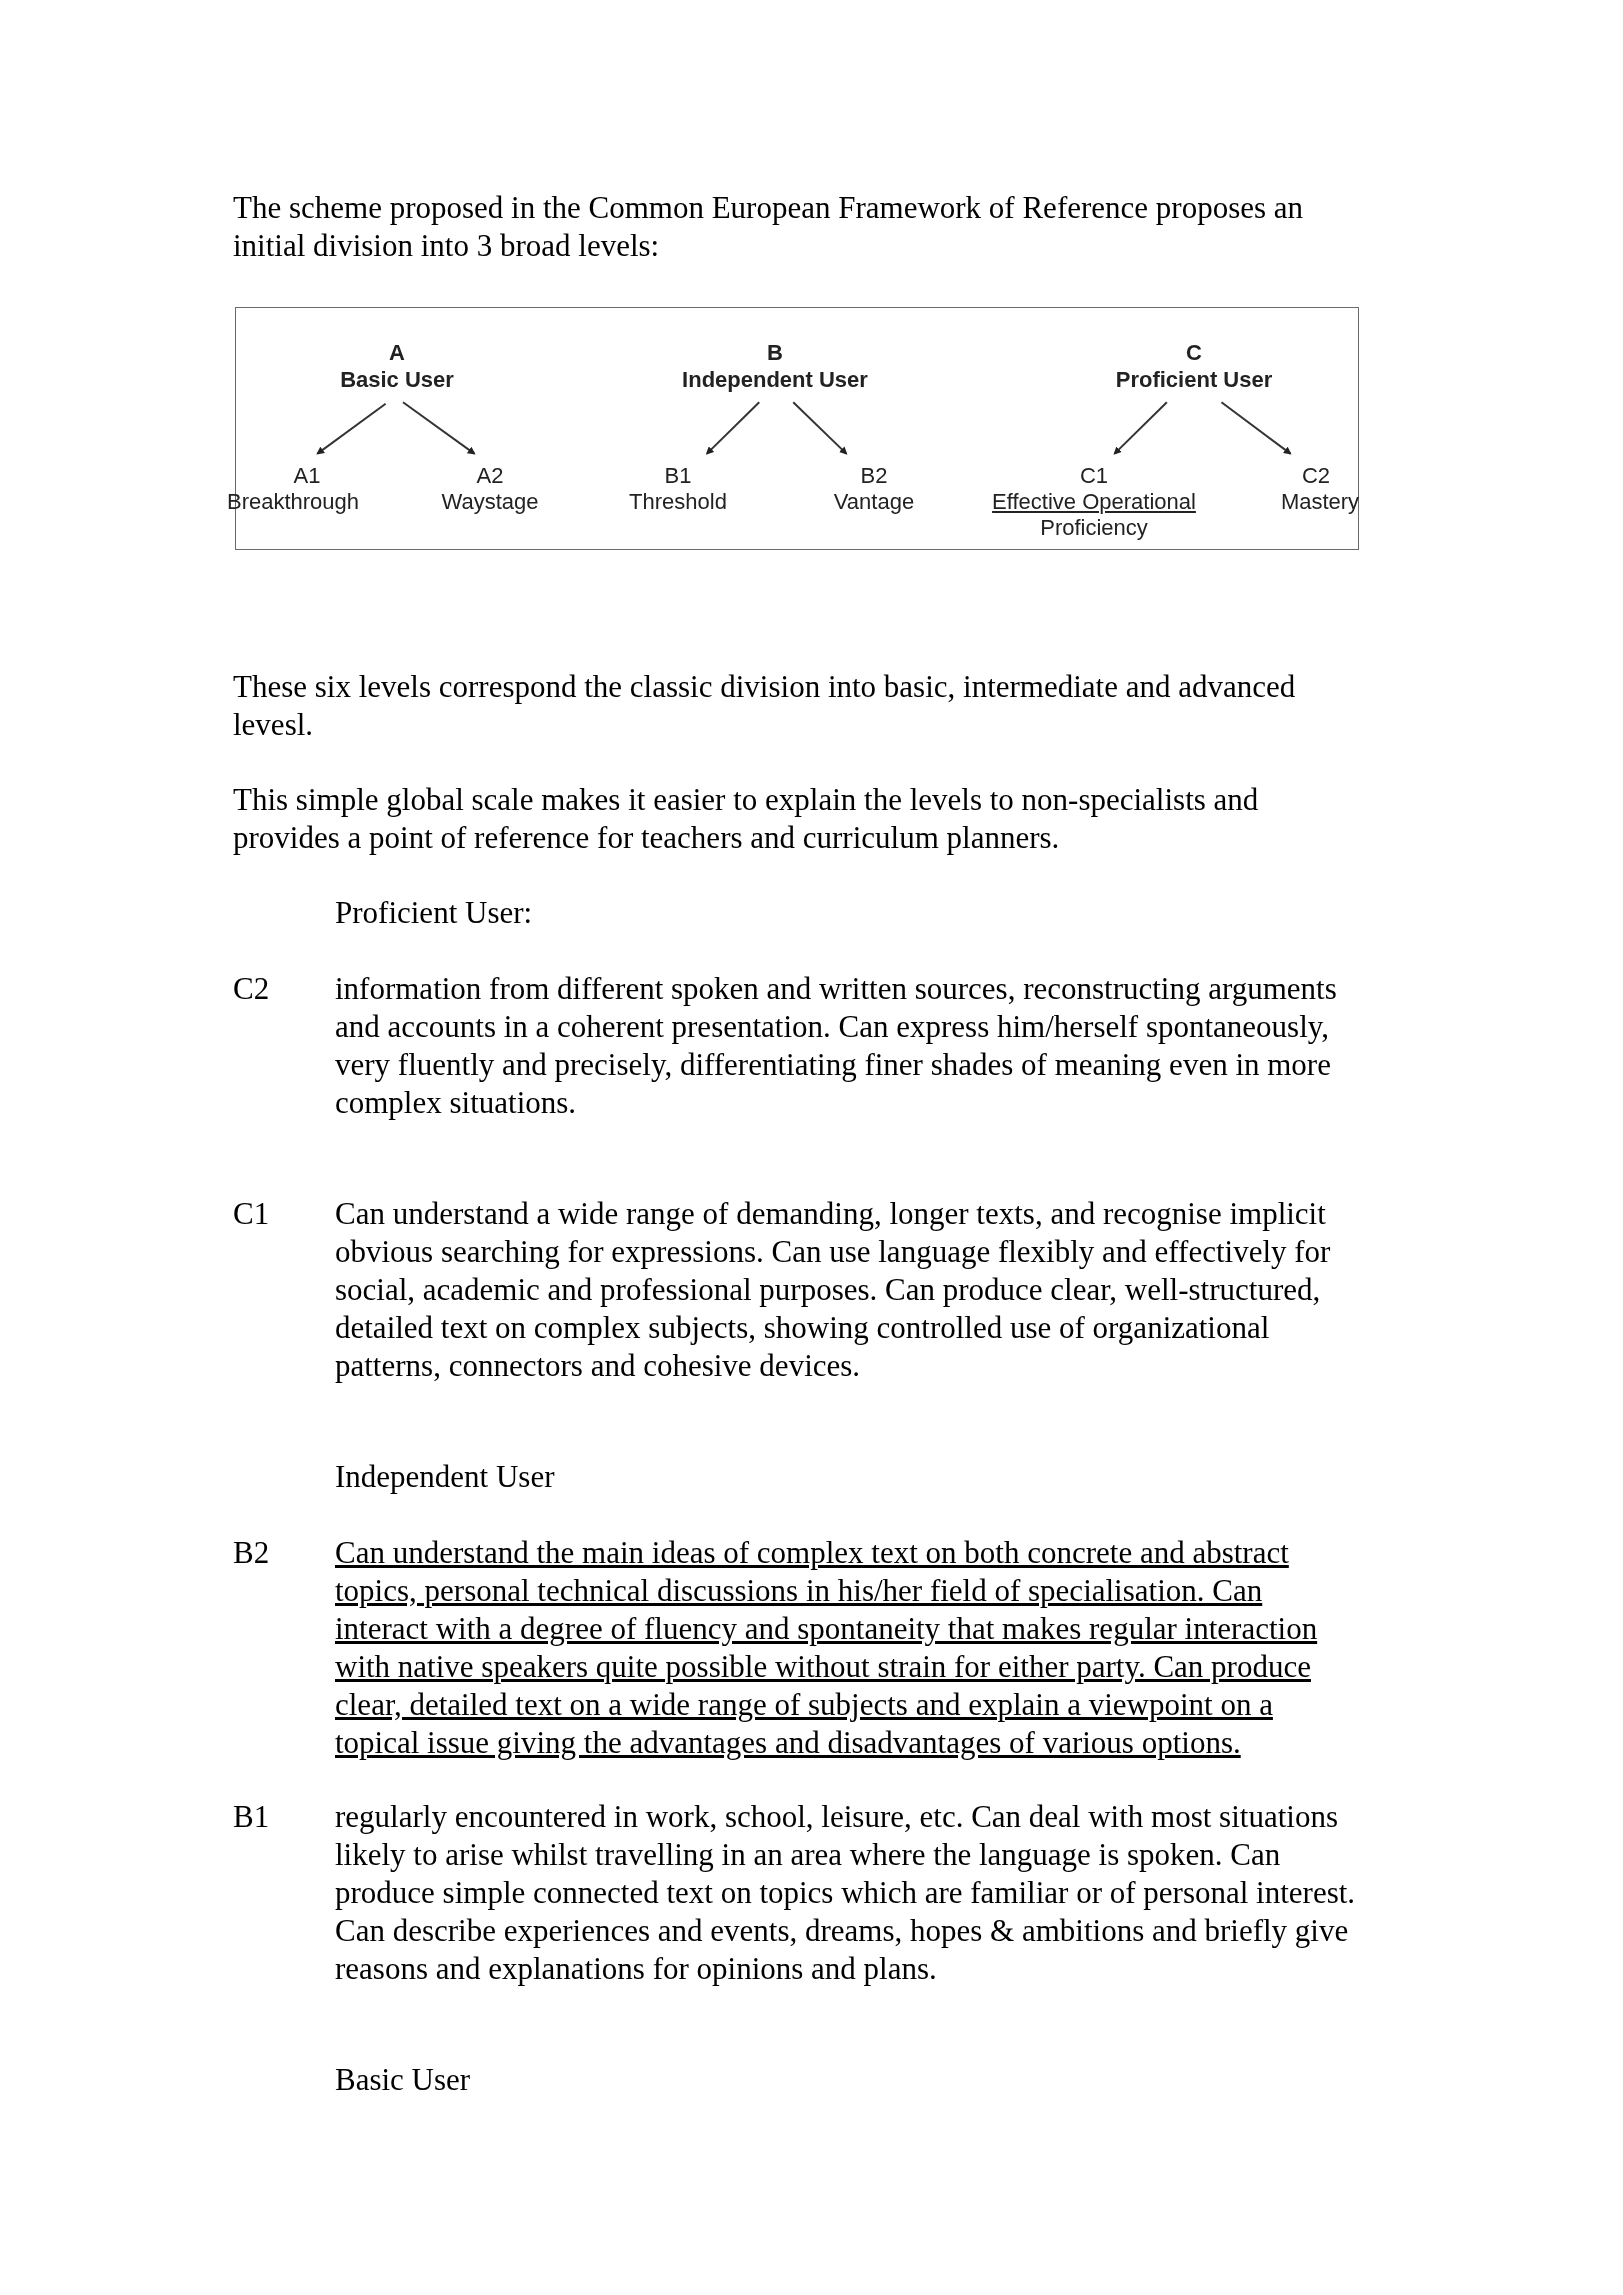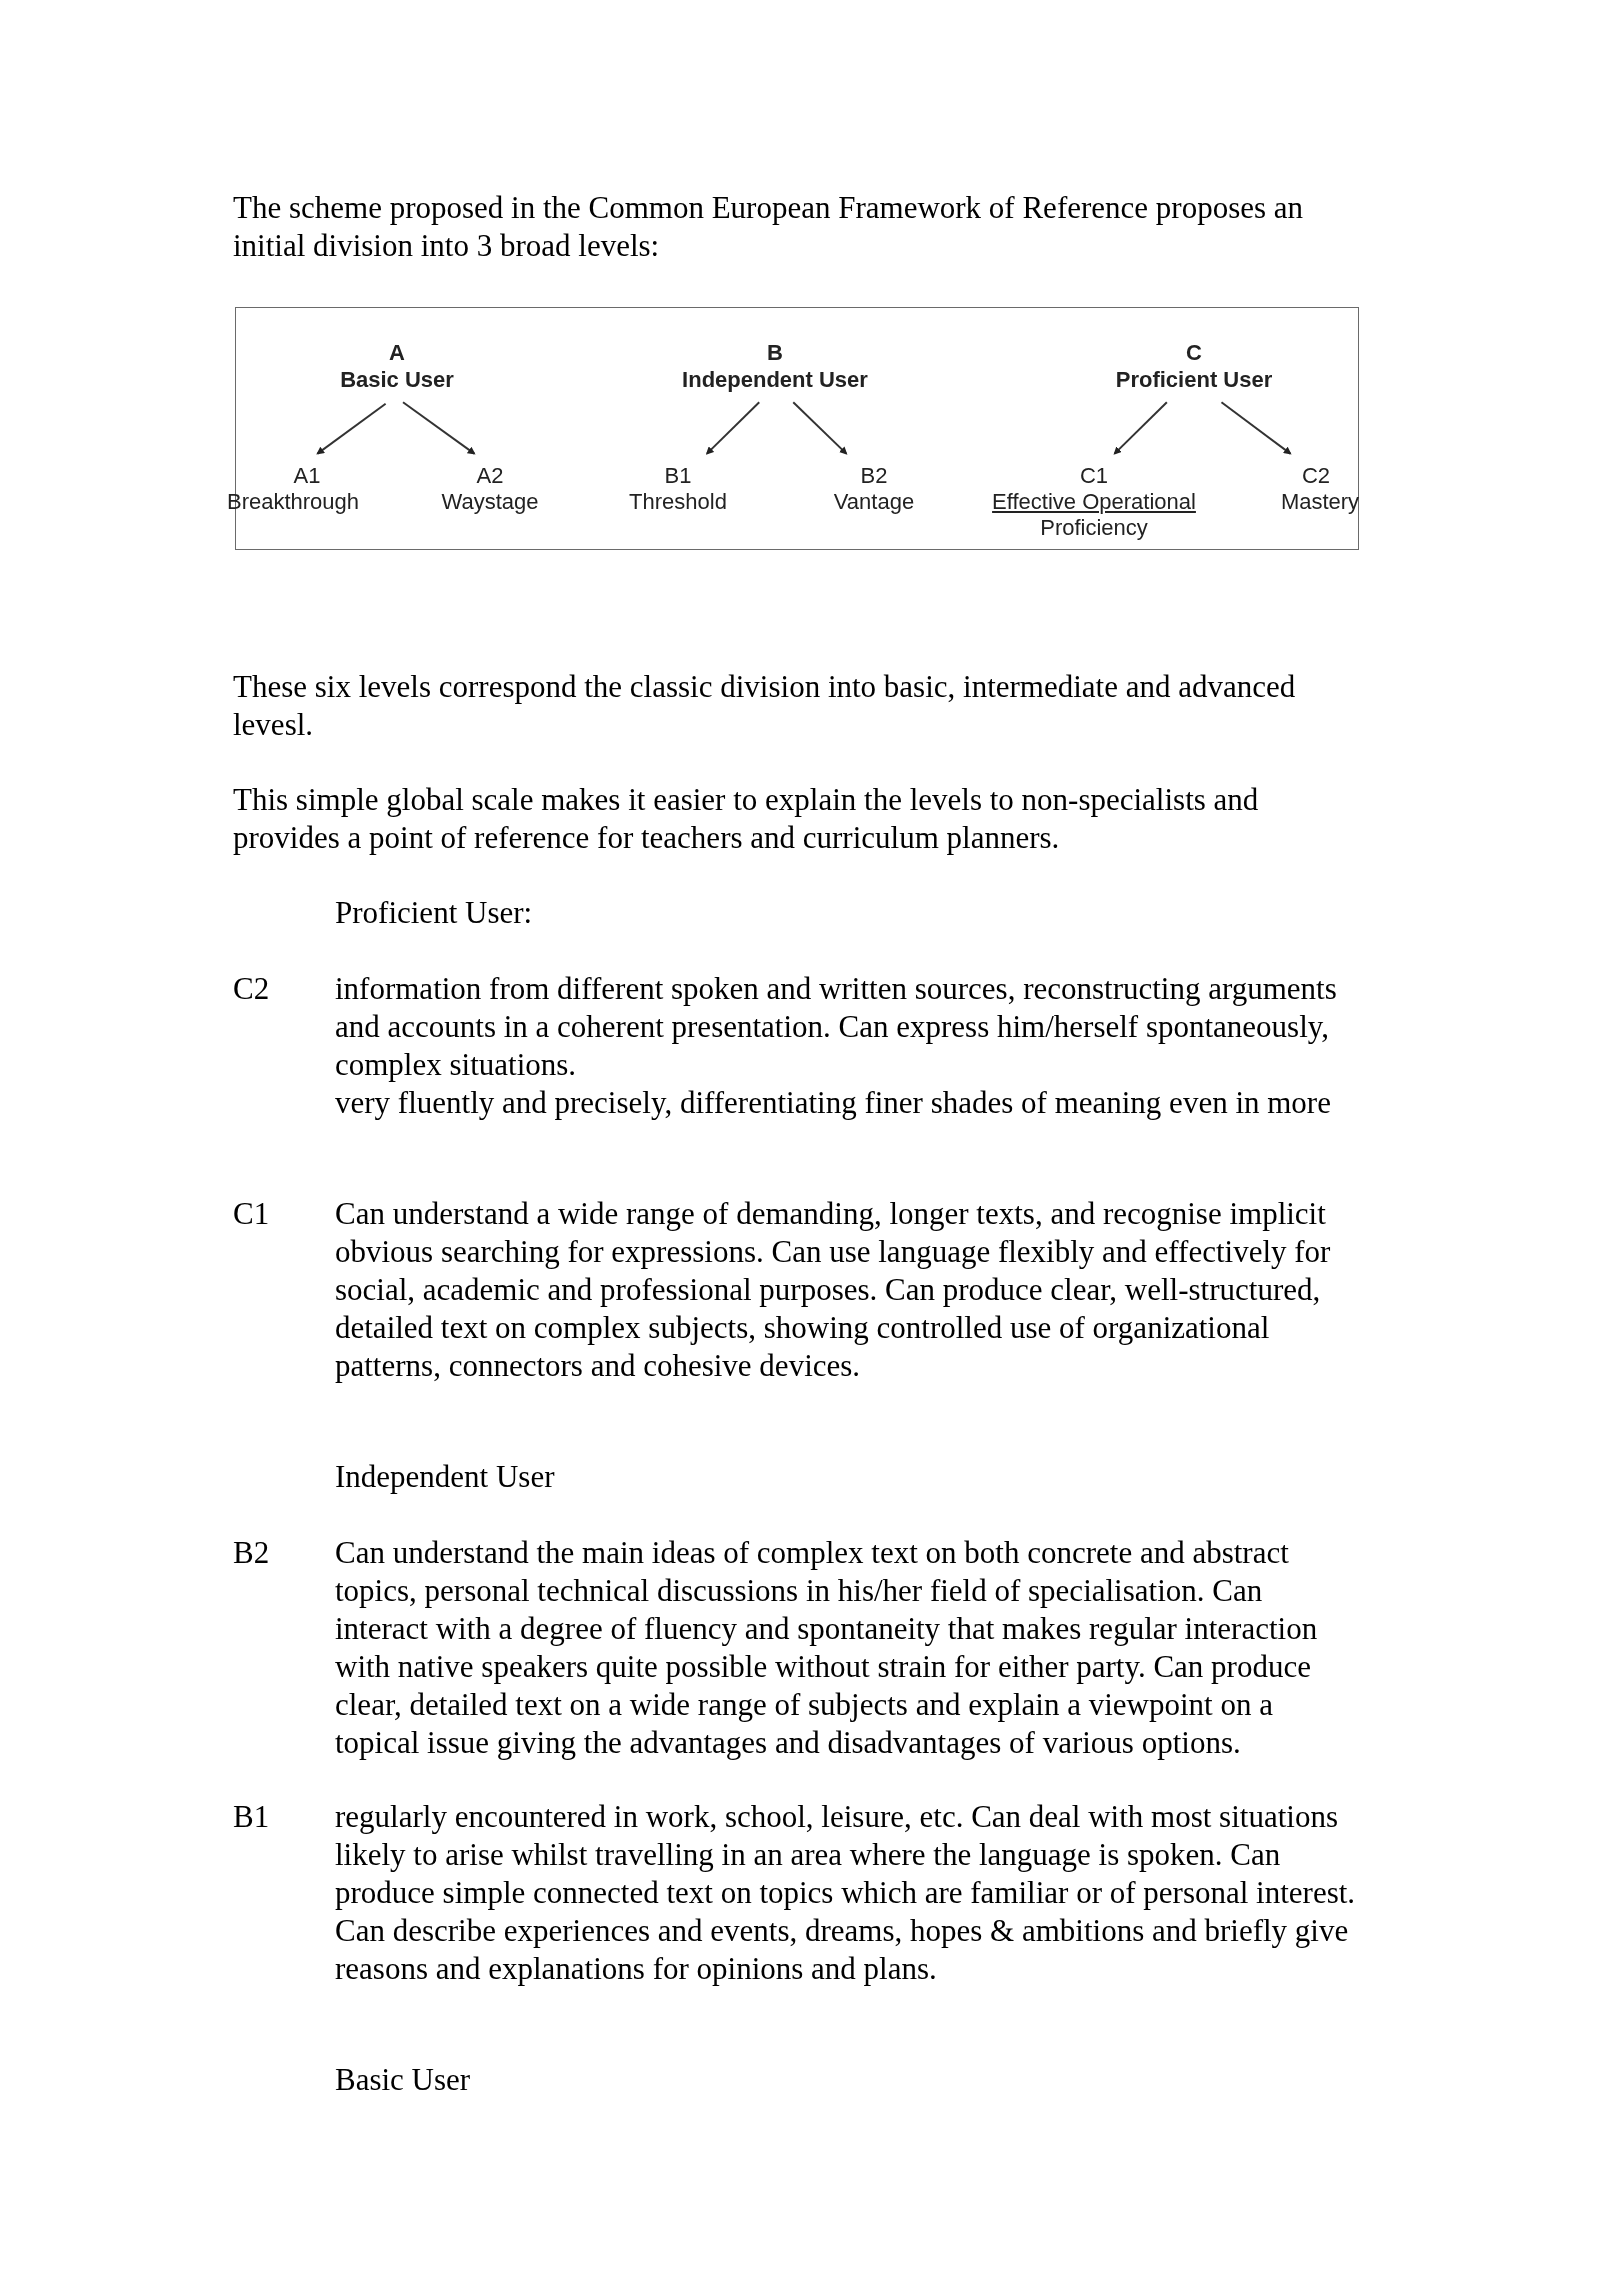--- a/index.html
+++ b/index.html
@@ -78,37 +78,37 @@
   <span class="l">This simple global scale makes it easier to explain the levels to non-specialists and</span>
   <span class="l">provides a point of reference for teachers and curriculum planners.</span>
 </div>
 
 <div class="heading" style="top:894px;">Proficient User:</div>
 
 <div class="entry-label" style="top:970px;">C2</div>
 <div class="entry-body" style="top:970px;">
   <span class="l">information from different spoken and written sources, reconstructing arguments</span>
   <span class="l">and accounts in a coherent presentation. Can express him/herself spontaneously,</span>
+  <span class="l">very fluently and precisely, differentiating finer shades of meaning even in more</span>
   <span class="l">complex situations.</span>
-  <span class="l">very fluently and precisely, differentiating finer shades of meaning even in more</span>
 </div>
 
 <div class="entry-label" style="top:1195px;">C1</div>
 <div class="entry-body" style="top:1195px;">
   <span class="l">Can understand a wide range of demanding, longer texts, and recognise implicit</span>
   <span class="l">obvious searching for expressions. Can use language flexibly and effectively for</span>
   <span class="l">social, academic and professional purposes. Can produce clear, well-structured,</span>
   <span class="l">detailed text on complex subjects, showing controlled use of organizational</span>
   <span class="l">patterns, connectors and cohesive devices.</span>
 </div>
 
 <div class="heading" style="top:1458px;">Independent User</div>
 
 <div class="entry-label" style="top:1534px;">B2</div>
-<div class="entry-body" style="top:1534px;">
+<div class="entry-body" style="top:1534px;text-decoration:underline;">
   <span class="l">Can understand the main ideas of complex text on both concrete and abstract</span>
   <span class="l">topics, personal technical discussions in his/her field of specialisation. Can</span>
   <span class="l">interact with a degree of fluency and spontaneity that makes regular interaction</span>
   <span class="l">with native speakers quite possible without strain for either party. Can produce</span>
   <span class="l">clear, detailed text on a wide range of subjects and explain a viewpoint on a</span>
   <span class="l">topical issue giving the advantages and disadvantages of various options.</span>
 </div>
 
 <div class="entry-label" style="top:1798px;">B1</div>
 <div class="entry-body" style="top:1798px;">

